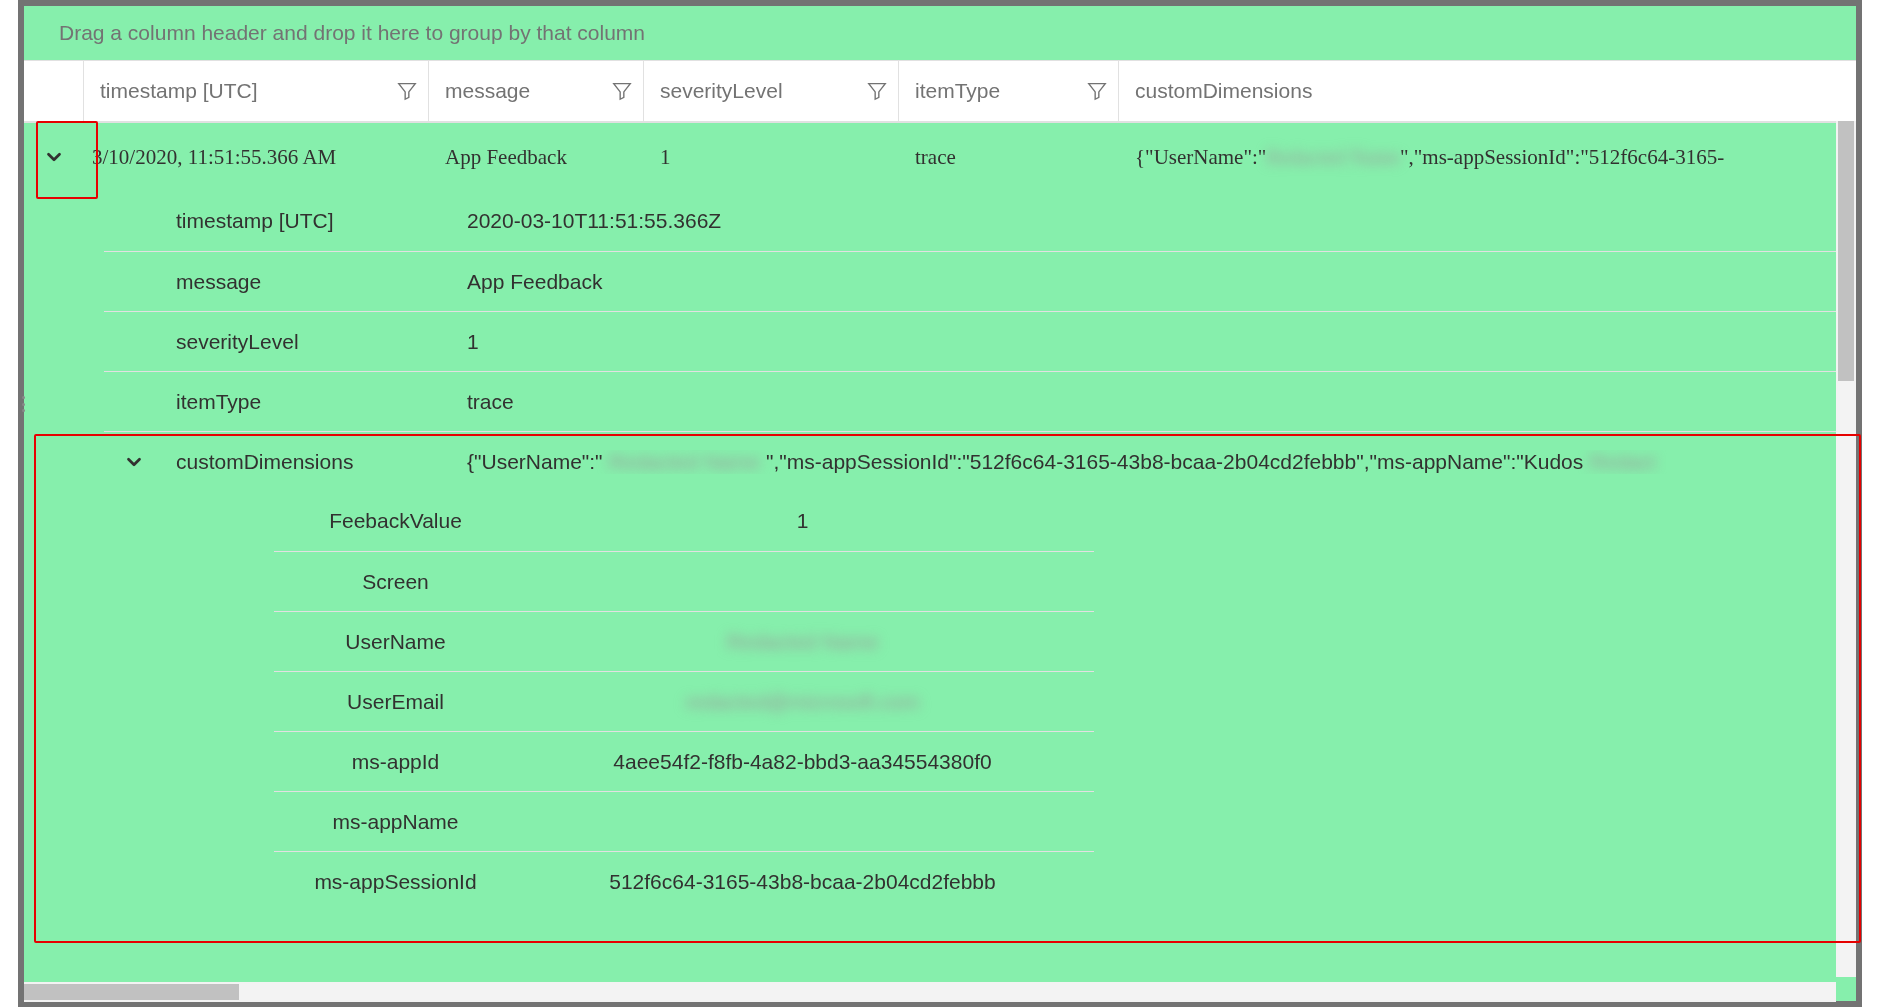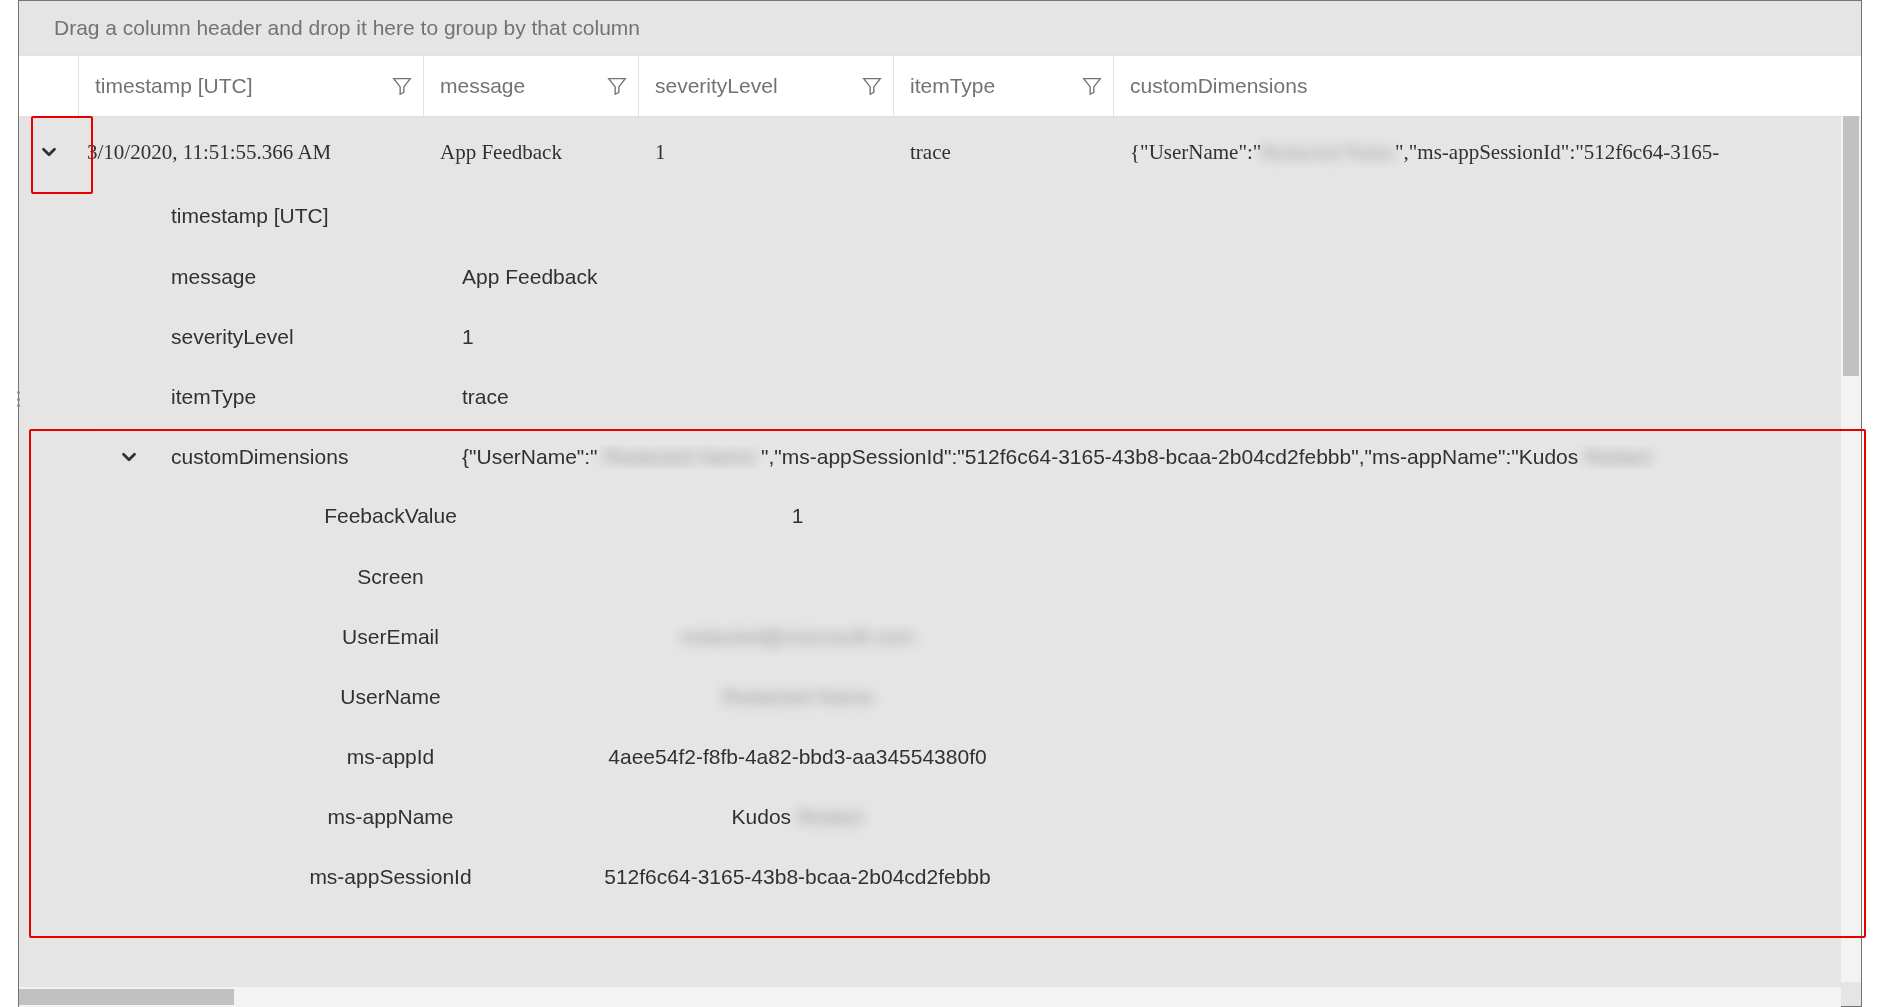--- a/index.html
+++ b/index.html
@@ -1,17 +1,17 @@
 <!DOCTYPE html>
 <html><head>
 <meta charset="utf-8">
 <style>
   * { box-sizing: border-box; margin: 0; padding: 0; }
   html, body { width: 1880px; height: 1007px; overflow: hidden; font-family: "Segoe UI", Arial, sans-serif; font-size: 21px; color: #323130; background:#fff;}
-  .panel { position: absolute; left: 18px; top: 0; right: 18px; bottom: 0; border: 1px solid #737373; background: #e5e5e5; }
+  .panel { position: absolute; left: 18px; top: 0; right: 18px; bottom: 0; border: 6px solid #737373; background: #86efac; }
   .group-bar { padding: 15px 22px 15px 35px; color: #737373; font-size: 21px; border-bottom: 1px solid #e1e1e1; }
   .grid-area { position: relative; }
   
   .header-row { display: flex; align-items: stretch; background:#fff; height: 60px; }
   .exp-col { width: 60px; flex: 0 0 60px; border-right: 1px solid #e1e1e1; }
   .hcell { position: relative; display:flex; align-items:center; padding: 0 16px; color:#737373; border-right:1px solid #e1e1e1; }
   .hcell:last-child { border-right:none; }
   .filter-icon { position:absolute; right:10px; top:50%; transform:translateY(-50%); }
   .filter-icon svg { width:22px; height:22px; display:block; }
   .col-ts { width: 345px; flex:0 0 345px;}
@@ -119,20 +119,21 @@
           <span class="blur-inline">Redacted Name</span>
           <span>","ms-appSessionId":"512f6c64-3165-</span>
         </div>
       </div>
     </div>
 
     <div class="detail-block" style="position:relative;">
       <div class="detail-row">
         <div style="width:60px; flex:0 0 60px;"></div>
         <div class="dkey">timestamp [UTC]</div>
+        <div class="dval">2020-03-10T11:51:55.366Z</div>
       </div>
       <div class="detail-row">
         <div style="width:60px; flex:0 0 60px;"></div>
         <div class="dkey">message</div>
         <div class="dval">App Feedback</div>
       </div>
       <div class="detail-row">
         <div style="width:60px; flex:0 0 60px;"></div>
         <div class="dkey">severityLevel</div>
         <div class="dval">1</div>
@@ -162,36 +163,33 @@
 
       <div class="cd-block">
         <div class="cd-row">
           <div class="cdkey">FeebackValue</div>
           <div class="cdval">1</div>
         </div>
         <div class="cd-row">
           <div class="cdkey">Screen</div>
         </div>
         <div class="cd-row">
+          <div class="cdkey">UserName</div>
+          <div class="cdval blur">Redacted Name</div>
+        </div>
+        <div class="cd-row">
           <div class="cdkey">UserEmail</div>
           <div class="cdval blur">redacted@microsoft.com</div>
         </div>
         <div class="cd-row">
-          <div class="cdkey">UserName</div>
-          <div class="cdval blur">Redacted Name</div>
-        </div>
-        <div class="cd-row">
           <div class="cdkey">ms-appId</div>
           <div class="cdval">4aee54f2-f8fb-4a82-bbd3-aa34554380f0</div>
         </div>
         <div class="cd-row">
           <div class="cdkey">ms-appName</div>
-          <div class="cdval">
-            <span>Kudos </span><span class="blur-inline">Redact</span>
-          </div>
         </div>
         <div class="cd-row">
           <div class="cdkey">ms-appSessionId</div>
           <div class="cdval">512f6c64-3165-43b8-bcaa-2b04cd2febbb</div>
         </div>
       </div>
 
       <div class="cd-outline" style="left:10px; top:243px; right:-5px; height:509px;"></div>
     </div>
 

